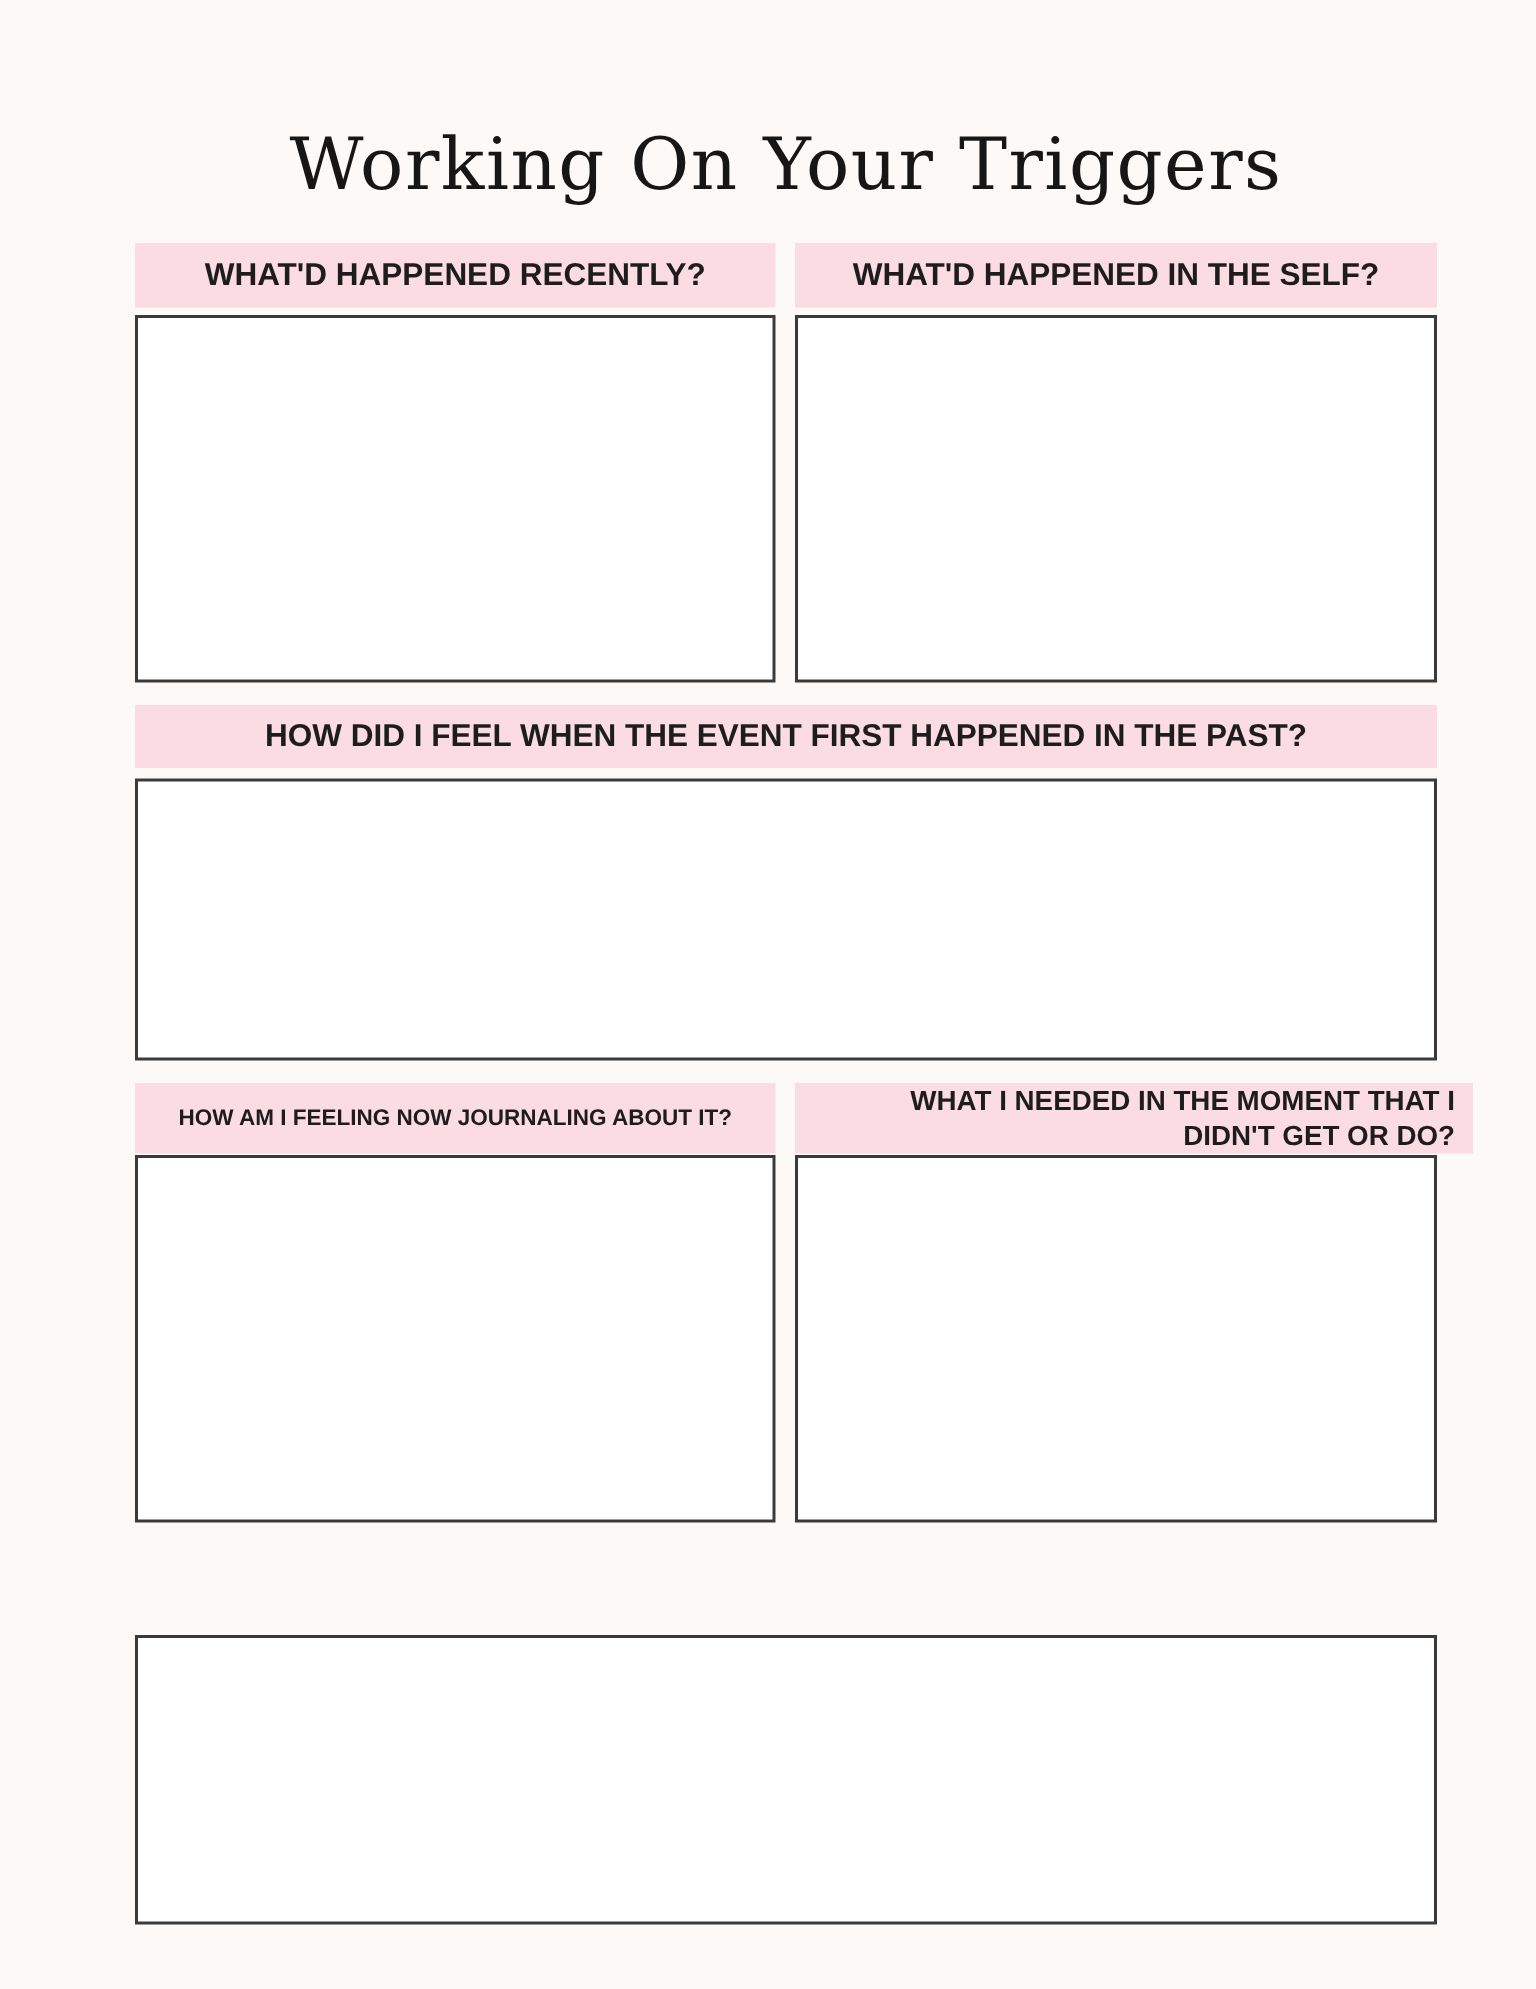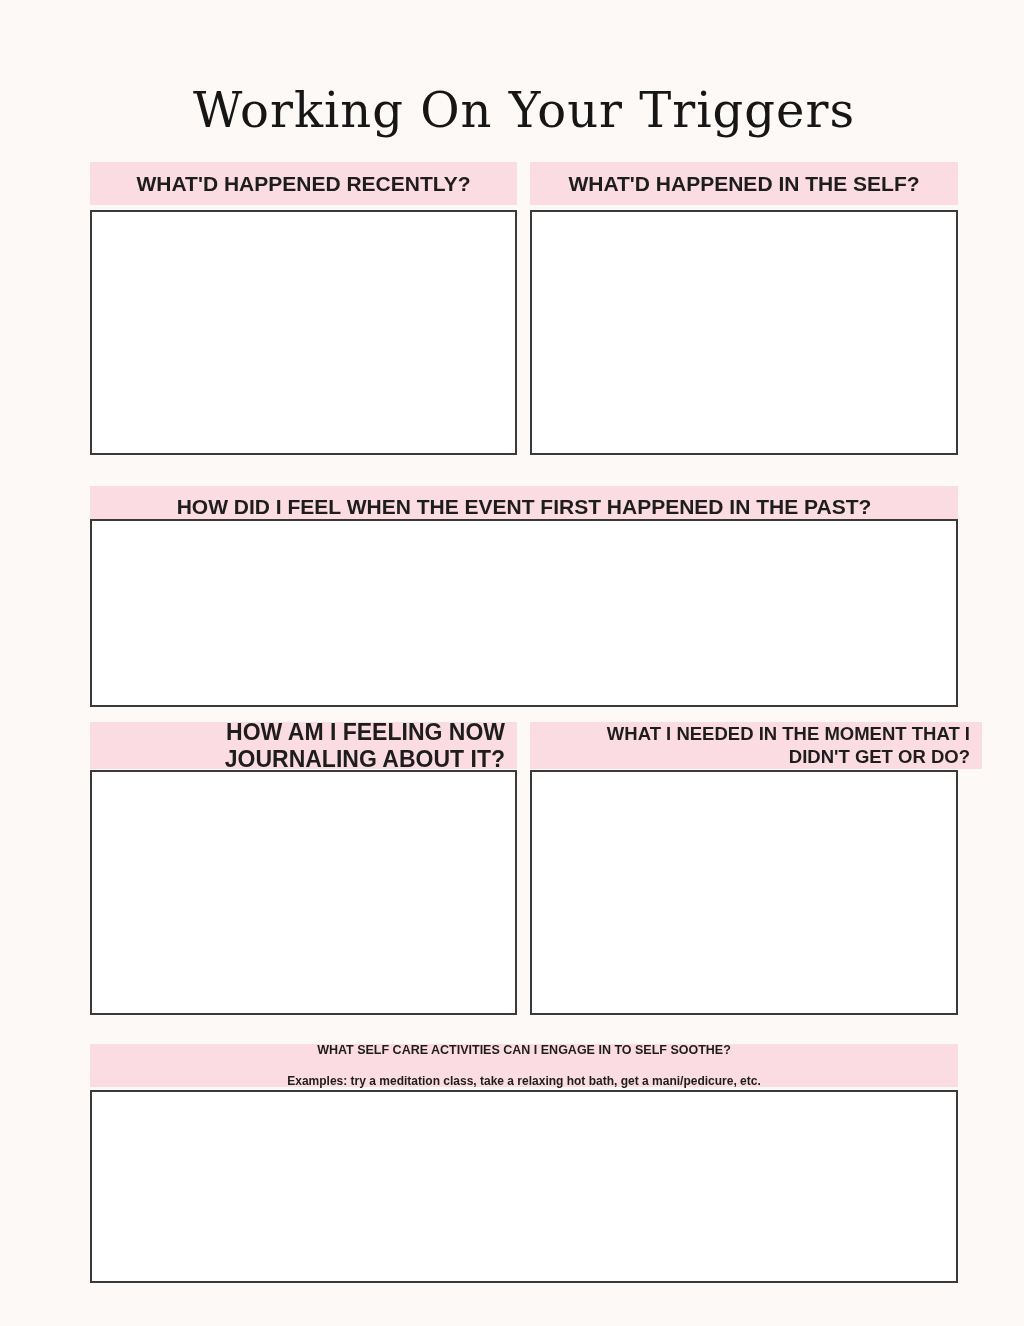--- a/index.html
+++ b/index.html
@@ -39,24 +39,24 @@
     position:absolute;
     background:#ffffff;
     border:2px solid var(--border);
   }
 
   #hdr-recently      {left:78px; top:150px; width:427px; height:43px; font-size:21px;}
   #hdr-past          {left:518px;top:150px; width:428px; height:43px; font-size:21px;}
   #box-recently      {left:78px; top:198px; width:427px; height:245px;}
   #box-past          {left:518px;top:198px; width:428px; height:245px;}
 
-  #hdr-feel-first    {left:78px; top:474px; width:868px; height:42px; font-size:21px;}
+  #hdr-feel-first    {left:78px; top:458px; width:868px; height:42px; font-size:21px;}
   #box-feel-first    {left:78px; top:507px; width:868px; height:188px;}
 
-  #hdr-feeling-now   {left:78px; top:710px; width:427px; height:47px; font-size:23px;}
+  #hdr-feeling-now   {left:78px; top:710px; width:427px; height:47px; font-size:15px;}
   #hdr-needed        {left:518px;top:710px; width:452px; height:47px; font-size:18.5px; line-height:1.2;}
   #box-feeling-now   {left:78px; top:758px; width:427px; height:245px;}
   #box-needed        {left:518px;top:758px; width:428px; height:245px;}
 
   #hdr-self-care     {left:78px; top:1032px; width:868px; height:43px; flex-direction:column; font-size:12.5px; line-height:1.55;}
   #hdr-self-care .sub{font-size:12px;}
   #box-self-care     {left:78px; top:1078px; width:868px; height:193px;}
 </style>
 </head>
 <body>
@@ -81,19 +81,15 @@
 
   <div class="hdr" id="hdr-feeling-now">
     <span>HOW AM I FEELING NOW JOURNALING ABOUT IT?</span>
   </div>
   <div class="hdr" id="hdr-needed">
     <span>WHAT I NEEDED IN THE MOMENT THAT I DIDN'T GET OR DO?</span>
   </div>
   <div class="box" id="box-feeling-now"></div>
   <div class="box" id="box-needed"></div>
 
-  <div class="hdr" id="hdr-self-care">
-    <span>WHAT SELF CARE ACTIVITIES CAN I ENGAGE IN TO SELF SOOTHE?</span>
-    <span class="sub">Examples: try a meditation class, take a relaxing hot bath, get a mani/pedicure, etc.</span>
-  </div>
   <div class="box" id="box-self-care"></div>
 
 </div>
 
 </body></html>

